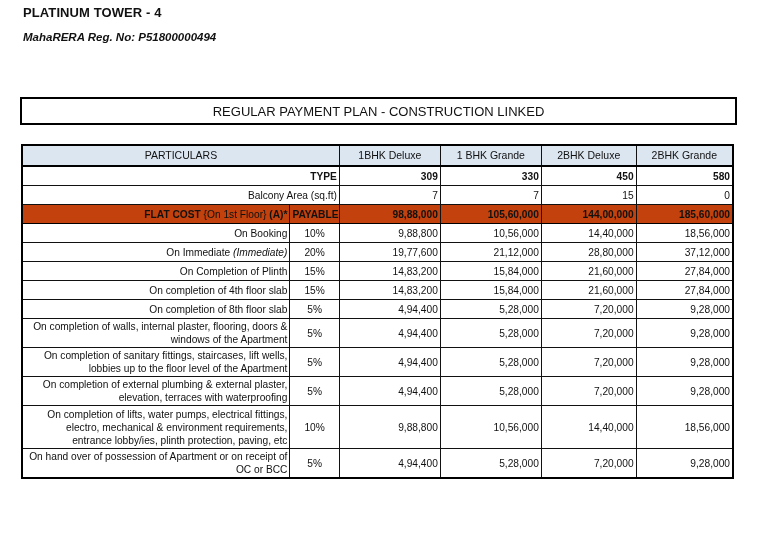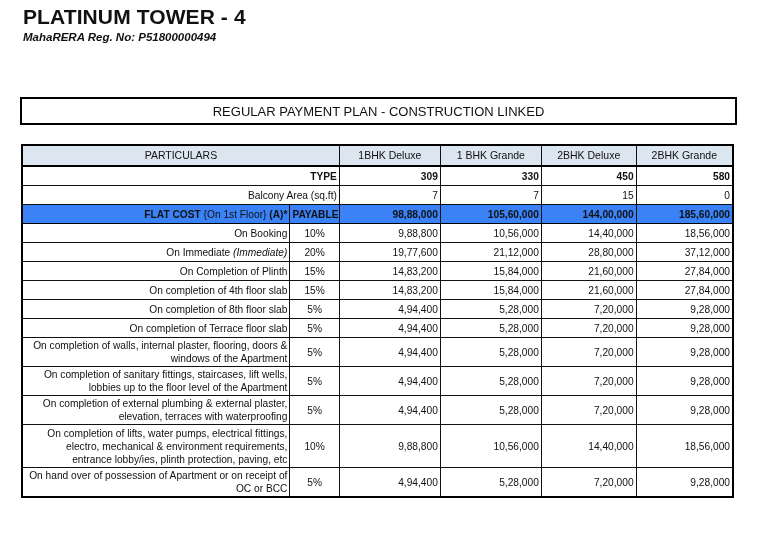--- a/index.html
+++ b/index.html
@@ -12,21 +12,21 @@
     height: 548px;
     position: relative;
     font-family: "Liberation Sans", "DejaVu Sans", sans-serif;
     color: #111;
     overflow: hidden;
   }
   .title {
     position: absolute;
     left: 23px;
     top: 5px;
-    font-size: 21px;
+    font-size: 13px;
     font-weight: bold;
     letter-spacing: 0.1px;
     color: #111;
   }
   .subtitle {
     position: absolute;
     left: 23px;
     top: 31px;
     font-size: 11.5px;
     font-weight: bold;
@@ -79,21 +79,21 @@
   .col-v3 { width: 92px; }
   .col-v4 { width: 94px; }
   td.num { text-align: right; padding-right: 2px; }
   td.pct { text-align: center; }
   td.left { text-align: right; }
   tr.r20 td { height: 18px; }
   tr.r2 td { height: 28px; }
   tr.r3 td { height: 42px; }
   tr.bold td { font-weight: bold; }
   tr.flat td {
-    background: #3b82f6;
+    background: #c2410c;
     font-weight: bold;
     height: 18px;
     border-top: 1.5px solid #000;
     border-bottom: 1.5px solid #000;
   }
   td.thick-right, th.thick-right { border-right: 2px solid #000; }
   .flat-label .nb { font-weight: normal; }
   .it { font-style: italic; }
 </style>
 </head>
@@ -179,28 +179,20 @@
       <td class="num">27,84,000</td>
     </tr>
     <tr class="r20">
       <td class="left"><span>On completion of 8th floor slab</span><span class="it"></span></td>
       <td class="pct thick-right">5%</td>
       <td class="num">4,94,400</td>
       <td class="num">5,28,000</td>
       <td class="num">7,20,000</td>
       <td class="num">9,28,000</td>
     </tr>
-    <tr class="r20">
-      <td class="left"><span>On completion of Terrace floor slab</span><span class="it"></span></td>
-      <td class="pct thick-right">5%</td>
-      <td class="num">4,94,400</td>
-      <td class="num">5,28,000</td>
-      <td class="num">7,20,000</td>
-      <td class="num">9,28,000</td>
-    </tr>
     <tr class="r2">
       <td class="left"><span>On completion of walls, internal plaster, flooring, doors &amp; windows of the Apartment</span><span class="it"></span></td>
       <td class="pct thick-right">5%</td>
       <td class="num">4,94,400</td>
       <td class="num">5,28,000</td>
       <td class="num">7,20,000</td>
       <td class="num">9,28,000</td>
     </tr>
     <tr class="r2">
       <td class="left"><span>On completion of sanitary fittings, staircases, lift wells, lobbies up to the floor level of the Apartment</span><span class="it"></span></td>

